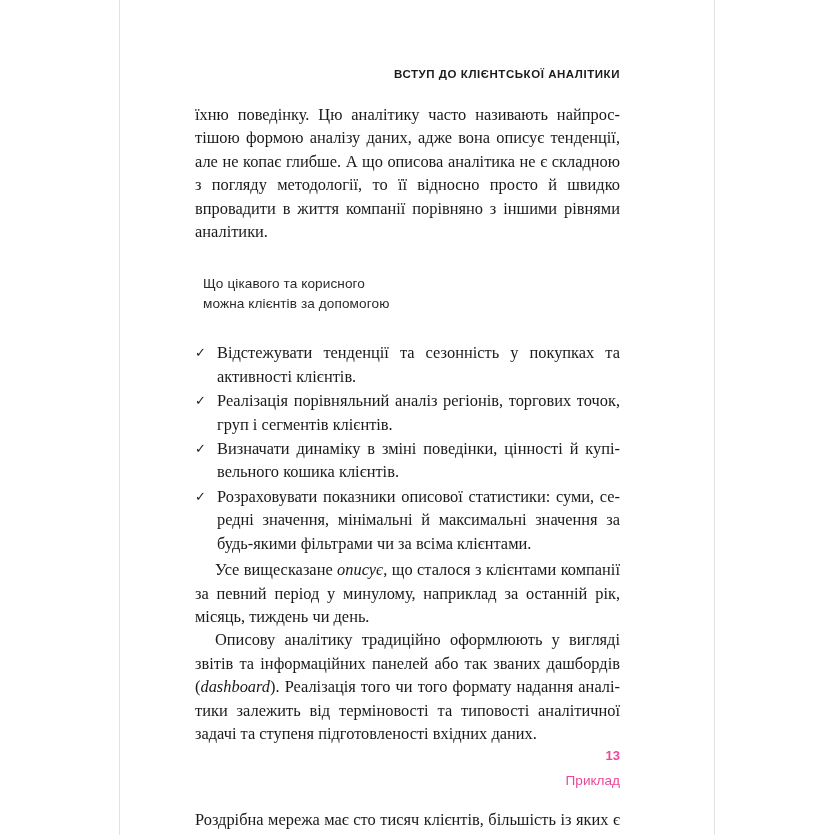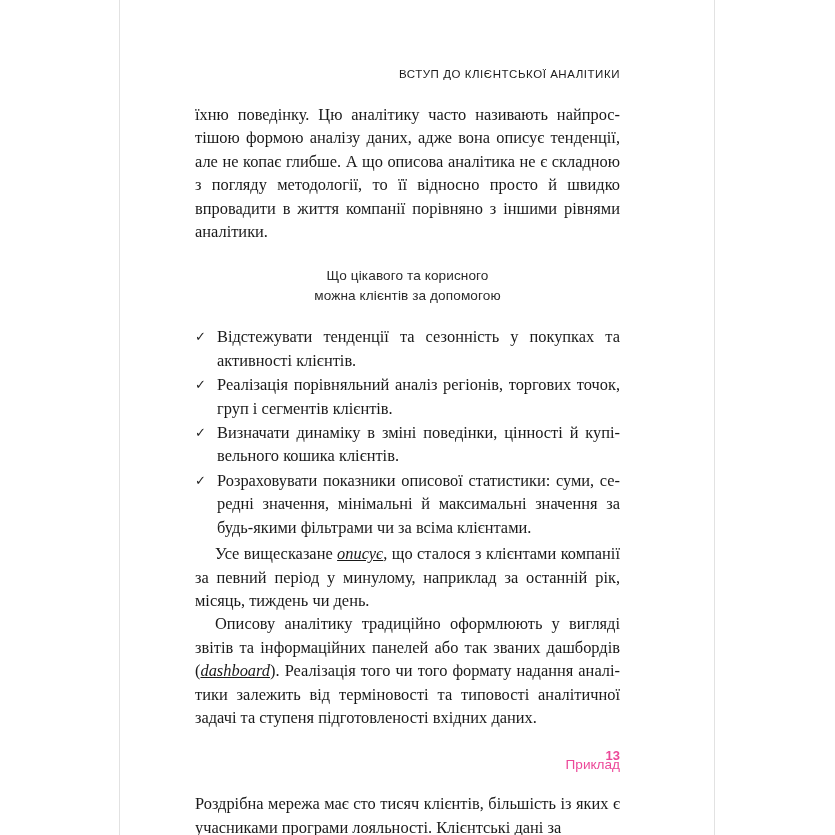--- a/index.html
+++ b/index.html
@@ -36,21 +36,21 @@
     height: 835px;
   }
 
   .running-head {
     position: absolute;
     top: 68px;
     left: 0;
     width: 425px;
     text-align: right;
     font-family: "Liberation Sans", "DejaVu Sans", sans-serif;
-    font-weight: normal;
+    font-weight: bold;
     font-size: 11.5px;
     letter-spacing: 0.55px;
     color: #1b1b1b;
     white-space: nowrap;
   }
 
   .content {
     position: absolute;
     top: 103px;
     left: 0;
@@ -62,31 +62,30 @@
     font-size: 16.4px;
     line-height: 23.4px;
     text-align: justify;
     text-indent: 20px;
     hyphens: manual;
   }
   p.body.noindent { text-indent: 0; }
 
   p.body i, .ital {
     font-style: italic;
-    text-decoration: underline;
   }
 
   
   .callout-question {
-    margin: 0;
+    margin: 8px;
     padding-top: 23px;
     font-family: "Liberation Sans", "DejaVu Sans", sans-serif;
     font-size: 13.6px;
     line-height: 19.5px;
-    text-align: center;
+    text-align: left;
     color: #2a2a2a;
     letter-spacing: 0.1px;
   }
 
   ul.check-list {
     list-style: none;
     margin: 0;
     padding: 0;
     padding-top: 20px;
   }

